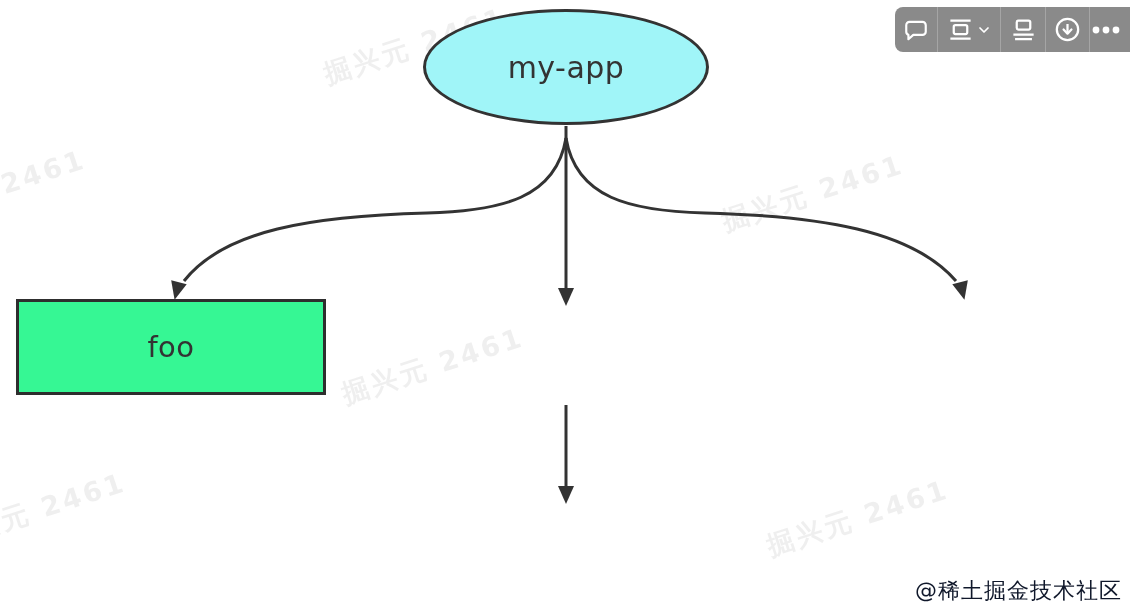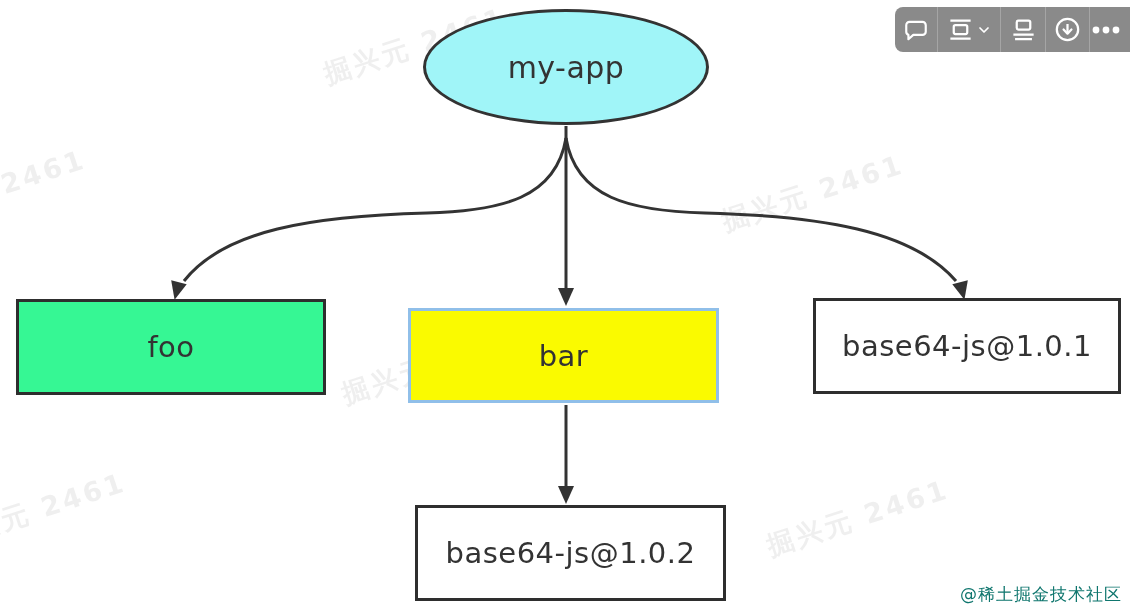--- a/index.html
+++ b/index.html
@@ -65,22 +65,22 @@
     position: absolute;
     font-size: 27px; font-weight: bold;
     letter-spacing: 3px;
     color: rgba(120, 120, 120, 0.12);
     transform: rotate(-18deg);
     white-space: nowrap;
     user-select: none;
   }
   .credit {
     position: absolute; right: 8px; bottom: 6px;
-    font-size: 17px;
-    color: #0f766e;
+    font-size: 22px;
+    color: #0f172a;
     letter-spacing: 1px;
   }
 </style>
 </head>
 <body>
 
 <span class="wm" style="left:320px; top:28px;">掘兴元 2461</span>
 <span class="wm" style="left:-100px; top:170px;">掘兴元 2461</span>
 <span class="wm" style="left:718px; top:175px;">掘兴元 2461</span>
 <span class="wm" style="left:338px; top:348px;">掘兴元 2461</span>
@@ -113,31 +113,22 @@
   </svg>
 
   <div class="node rect foo" style="background-color: rgb(54, 247, 148);">
     <span>foo</span>
   </div>
 
   <div class="node ellipse" style="background-color: rgb(160, 245, 248);">
     <span>my-app</span>
   </div>
 
-  <div class="node rect bar" style="background-color: rgb(250, 250, 0);">
-    <span>bar</span>
-  </div>
 
-  <div class="node rect b101" style="background-color: rgb(255, 255, 255);">
-    <span>base64-js@1.0.1</span>
-  </div>
 
-  <div class="node rect b102" style="background-color: rgb(255, 255, 255);">
-    <span>base64-js@1.0.2</span>
-  </div>
 
 </div>
 
 <div class="toolbar" style="background-color: rgb(138, 138, 138);">
 
   <button class="tb-btn tb-comment" title="">
     <svg width="26" height="26" viewBox="0 0 24 24">
       <path d="M6 4.5 h12 a3 3 0 0 1 3 3 v6 a3 3 0 0 1 -3 3 h-8.5 L5 20.5 v-4 a3 3 0 0 1 -2 -2.8 v-6.2 a3 3 0 0 1 3 -3 z" fill="none" stroke="#ffffff" stroke-width="2" stroke-linejoin="round"></path>
     </svg>
   </button>

